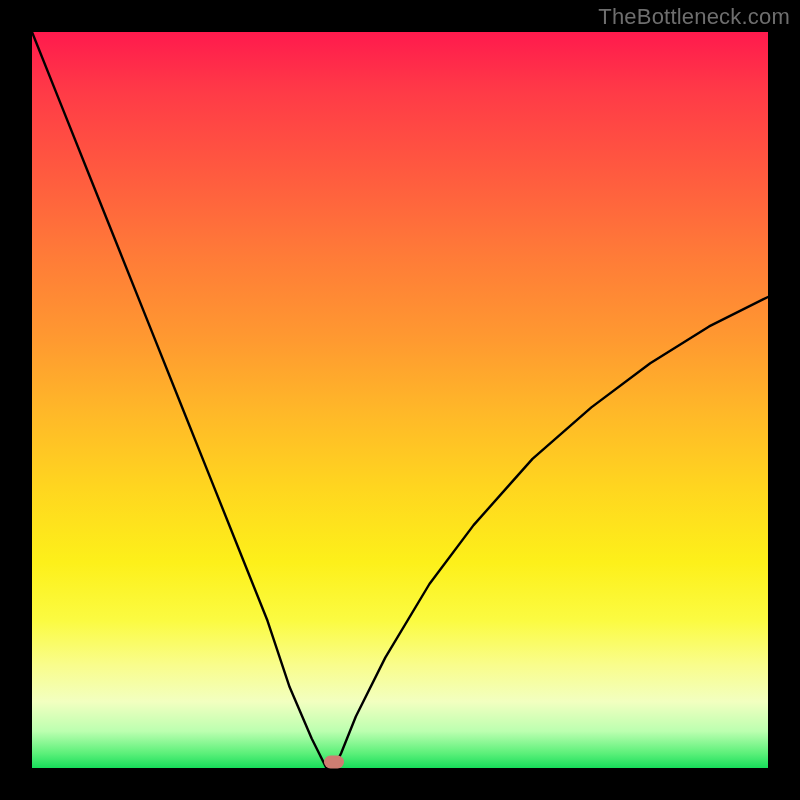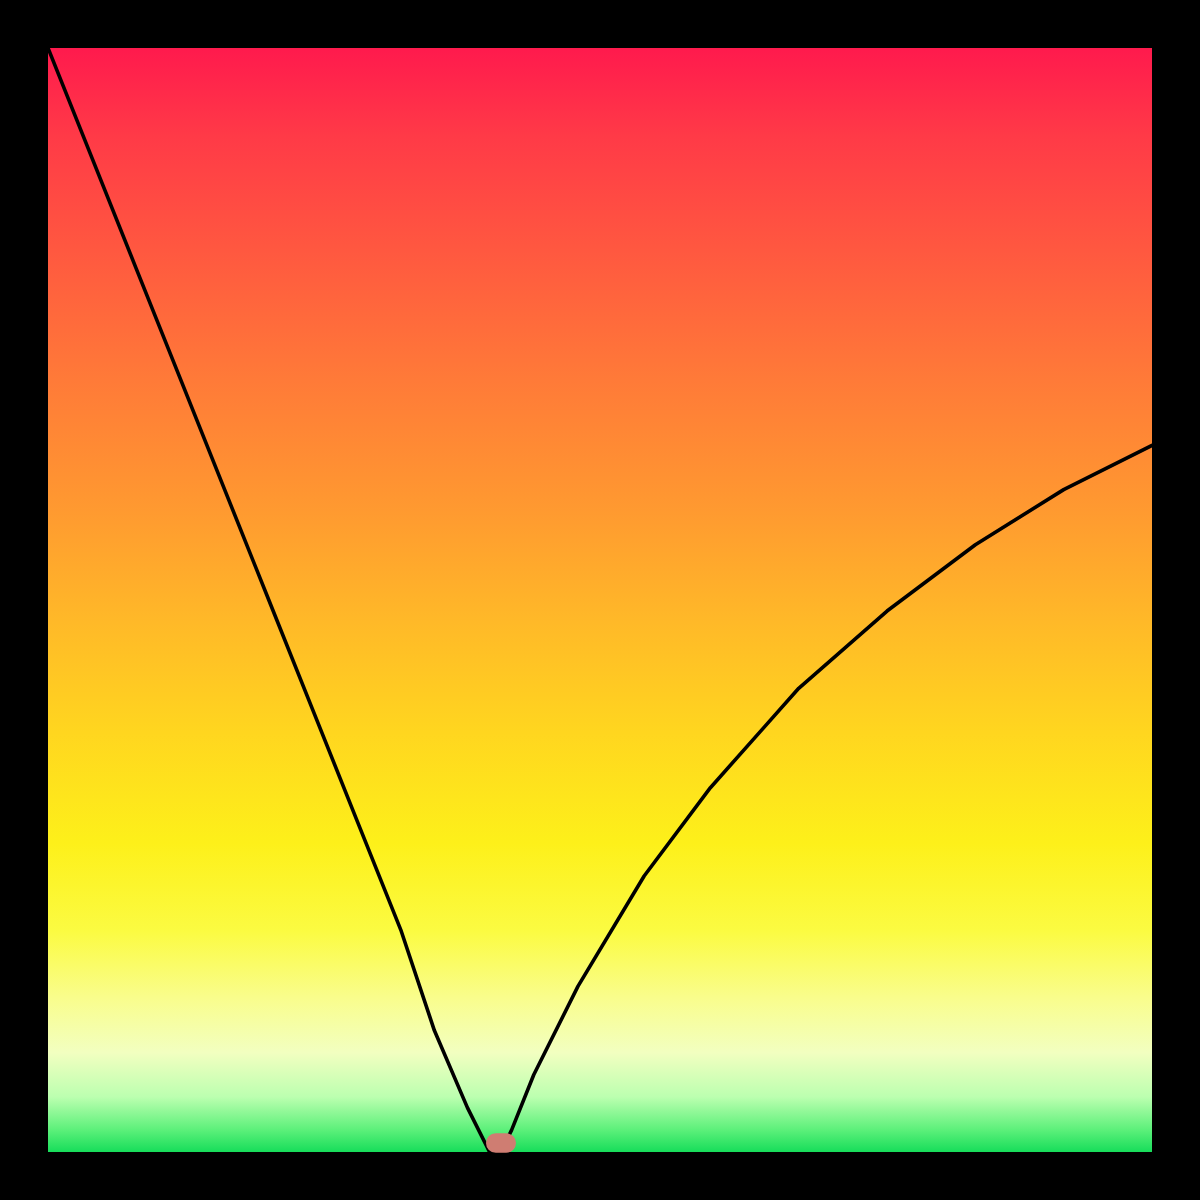--- a/index.html
+++ b/index.html
@@ -73,20 +73,21 @@
     border-radius: 7px;
     background: #cf7d72;
     transform: translate(-50%, -50%);
   }
 </style>
 </head>
 <body>
 
 <div class="stage">
 
+  <div class="watermark">TheBottleneck.com</div>
 
   <div class="plot-area">
     <svg class="curve-svg" viewBox="0 0 736 736" preserveAspectRatio="none">
       <path id="curve-path" class="curve-path" d="M0.00 0.00 L29.44 73.60 L58.88 147.20 L88.32 220.80 L117.76 294.40 L147.20 368.00 L176.64 441.60 L206.08 515.20 L235.52 588.80 L257.60 655.04 L279.68 706.56 L294.40 736.00 L301.76 736.00 L309.12 721.28 L323.84 684.48 L353.28 625.60 L397.44 552.00 L441.60 493.12 L500.48 426.88 L559.36 375.36 L618.24 331.20 L677.12 294.40 L736.00 264.96"></path>
     </svg>
     <div id="marker" class="marker" style="left: 301.76px; top: 730px;"></div>
   </div>
 
 </div>
 

